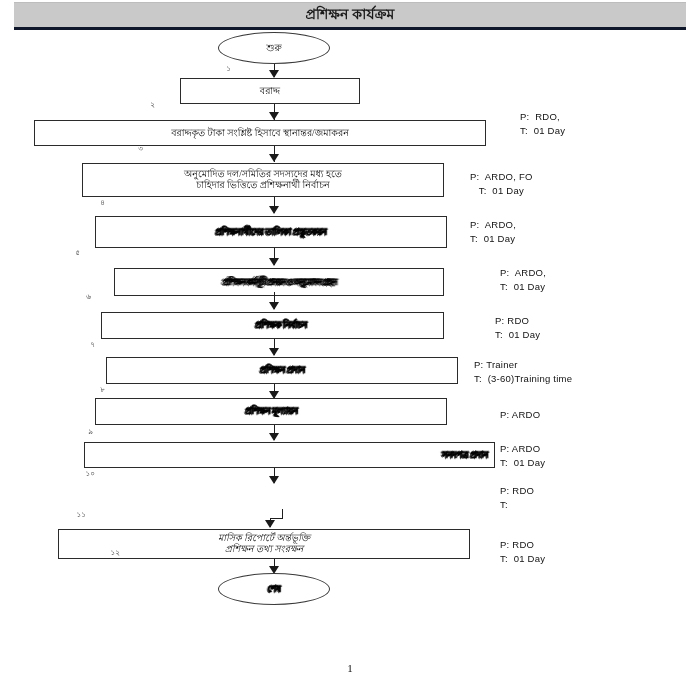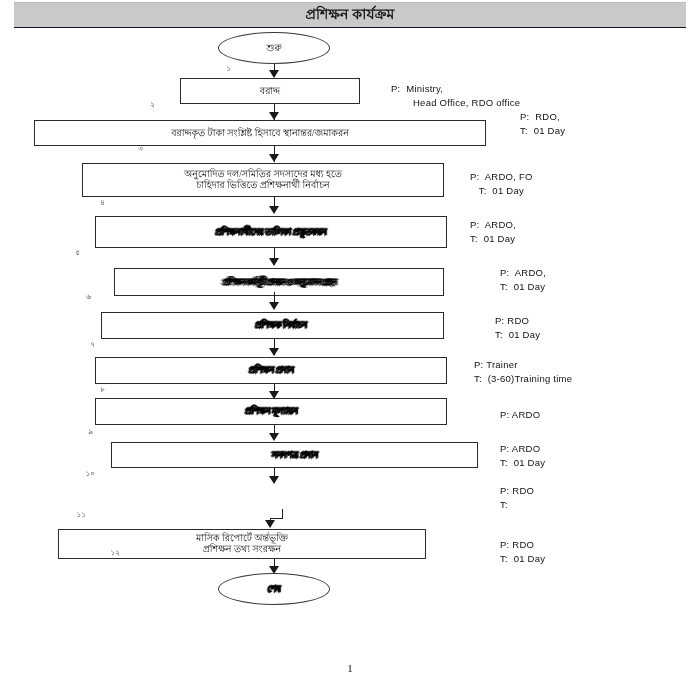--- a/index.html
+++ b/index.html
@@ -20,21 +20,21 @@
 
   
   .title-bar {
     position: absolute;
     left: 14px;
     top: 2px;
     width: 672px;
     height: 24px;
     background: #c9c9c9;
     border-top: 1px solid #bdbdbd;
-    border-bottom: 1px solid #0f172a;
+    border-bottom: 3px solid #0f172a;
     display: flex;
     align-items: center;
     justify-content: center;
   }
   .title-text {
     font-family: "Liberation Serif", serif;
     font-size: 14px;
     font-weight: bold;
     color: #1a1a1a;
     letter-spacing: .2px;
@@ -158,21 +158,20 @@
   <div class="node ellipse" style="left:218px; top:32px; width:112px; height:32px;">
     <span class="lbl">শুরু</span>
   </div>
   <div class="stepnum" style="left:226px; top:62px;">১</div>
   <div class="vline" style="left:274px; top:64px; height:13px;"></div>
   <div class="arrow" style="left:269px; top:70px;"></div>
 
   <div class="node" style="left:180px; top:78px; width:180px; height:26px;">
     <span class="lbl">বরাদ্দ</span>
   </div>
-  <div class="annot" style="left:391px; top:82px;"><span>P:  Ministry,</span><br><span style="padding-left:22px">Head Office, RDO office</span></div>
 
   <div class="stepnum" style="left:150px; top:98px;">২</div>
   <div class="vline" style="left:274px; top:104px; height:16px;"></div>
   <div class="arrow" style="left:269px; top:112px;"></div>
 
   <div class="node" style="left:34px; top:120px; width:452px; height:26px;">
     <span class="lbl">বরাদ্দকৃত টাকা সংশ্লিষ্ট হিসাবে স্থানান্তর/জমাকরন</span>
   </div>
   <div class="annot" style="left:520px; top:110px;"><span>P:  RDO,</span><br><span>T:  01 Day</span></div>
 
@@ -210,57 +209,57 @@
 
   <div class="node smudge" style="left:101px; top:312px; width:343px; height:27px;padding-left:16px;">
     <span class="lbl">প্রশিক্ষক নির্বাচন</span>
   </div>
   <div class="annot" style="left:495px; top:314px;"><span>P: RDO</span><br><span>T:  01 Day</span></div>
 
   <div class="stepnum" style="left:90px; top:338px;">৭</div>
   <div class="vline" style="left:274px; top:339px; height:16px;"></div>
   <div class="arrow" style="left:269px; top:348px;"></div>
 
-  <div class="node smudge" style="left:95px; top:357px; width:352px; height:27px;">
+  <div class="node smudge" style="left:106px; top:357px; width:352px; height:27px;">
     <span class="lbl">প্রশিক্ষন প্রদান</span>
   </div>
   <div class="annot" style="left:474px; top:358px;"><span>P: Trainer</span><br><span>T:  (3-60)Training time</span></div>
 
   <div class="stepnum" style="left:100px; top:383px;">৮</div>
   <div class="vline" style="left:274px; top:384px; height:14px;"></div>
   <div class="arrow" style="left:269px; top:391px;"></div>
 
   <div class="node smudge" style="left:95px; top:398px; width:352px; height:27px;">
     <span class="lbl">প্রশিক্ষন মূল্যায়ন</span>
   </div>
   <div class="annot" style="left:500px; top:408px;"><span>P: ARDO</span></div>
 
   <div class="stepnum" style="left:88px; top:425px;">৯</div>
   <div class="vline" style="left:274px; top:425px; height:15px;"></div>
   <div class="arrow" style="left:269px; top:433px;"></div>
 
-  <div class="node smudge" style="left:111px; top:442px; width:367px; height:26px;">
+  <div class="node smudge" style="left:84px; top:442px; width:411px; height:26px;justify-content:flex-end;">
     <span class="lbl">সনদপত্র প্রদান</span>
   </div>
   <div class="annot" style="left:500px; top:442px;"><span>P: ARDO</span><br><span>T:  01 Day</span></div>
 
   <div class="stepnum" style="left:85px; top:467px;">১০</div>
   <div class="vline" style="left:274px; top:468px; height:15px;"></div>
   <div class="arrow" style="left:269px; top:476px;"></div>
 
   <div class="annot" style="left:500px; top:484px;"><span>P: RDO</span><br><span>T:</span></div>
 
   <div class="stepnum" style="left:76px; top:508px;">১১</div>
 
   <div class="vline" style="left:282px; top:509px; height:9px;"></div>
   <div class="elbow-h" style="left:270px; top:518px; width:13px;"></div>
   <div class="vline" style="left:270px; top:518px; height:9px;"></div>
   <div class="arrow" style="left:265px; top:520px;"></div>
 
-  <div class="node" style="left:58px; top:529px; width:368px; height:30px; flex-direction:column; justify-content:center;">
+  <div class="node" style="left:58px; top:529px; width:412px; height:30px; flex-direction:column; justify-content:center;font-style:italic;">
     <span class="lbl" style="display:block;">মাসিক রিপোর্টে অর্ন্তভূক্তি
 প্রশিক্ষন তথ্য সংরক্ষন</span>
   </div>
   <div class="annot" style="left:500px; top:538px;"><span>P: RDO</span><br><span>T:  01 Day</span></div>
 
   <div class="stepnum" style="left:110px; top:546px;">১২</div>
 
   <div class="vline" style="left:274px; top:559px; height:13px;"></div>
   <div class="arrow" style="left:269px; top:566px;"></div>
 

